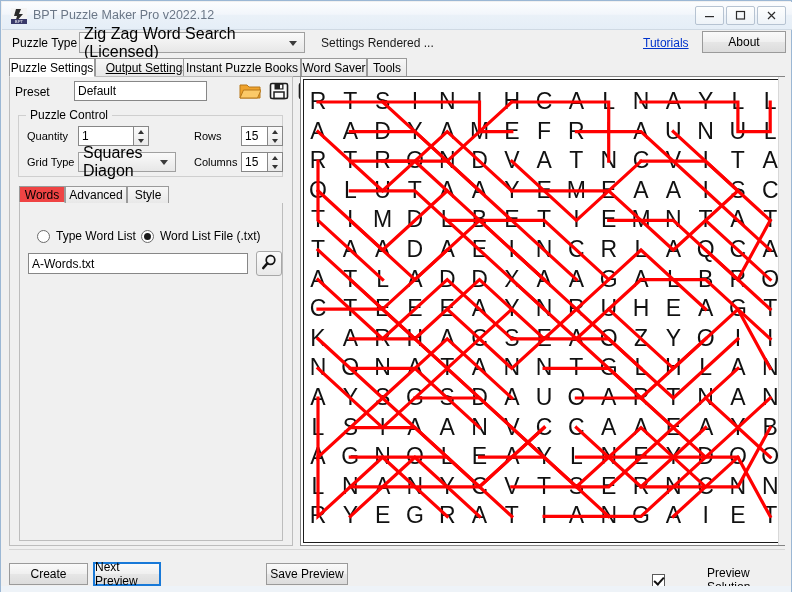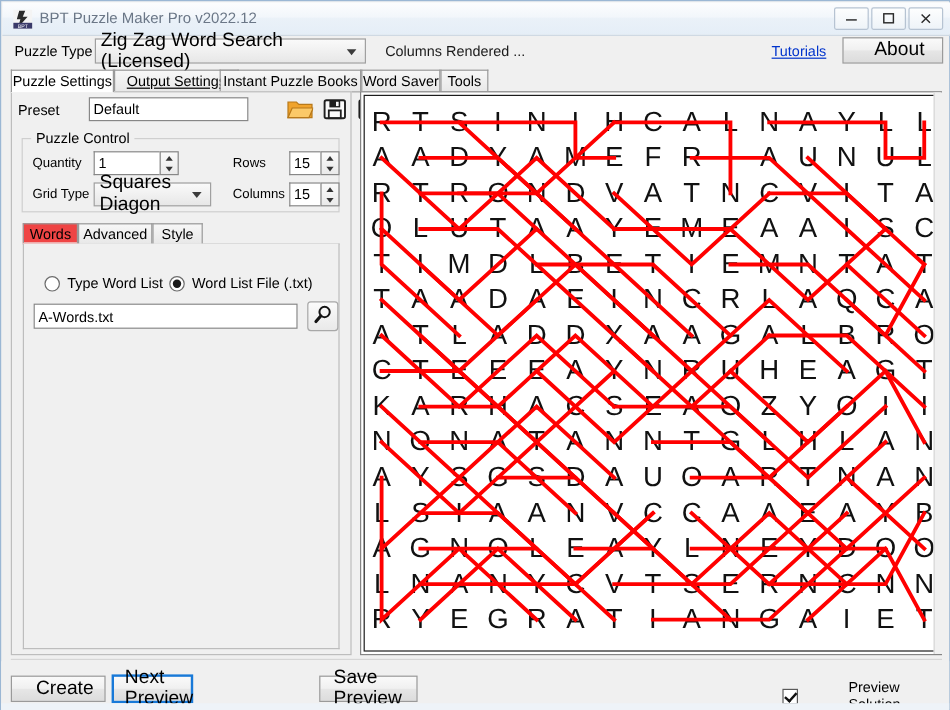--- a/index.html
+++ b/index.html
@@ -64,24 +64,23 @@
   #ptype-combo{left:78px;top:2px;width:226px;height:21px;}
   .preview-status{position:absolute;left:320px;top:6px;color:#1a1a1a;font-size:12px;}
   .tutorials-link{
     position:absolute;left:642px;top:6px;font-size:12px;
     color:#0033cc;text-decoration:underline;cursor:pointer;
   }
   .btn{
     background:linear-gradient(to bottom,#fafafa 0%,#f0f0f0 48%,#e6e6e6 52%,#dcdcdc 100%);
     border:1px solid #9a9a9a;
     box-sizing:border-box;
-    font-size:16px;color:#000;
+    font-size:12px;color:#000;
     display:flex;align-items:center;justify-content:center;
     cursor:default;
-    padding-left:11px;
   }
   #about-btn{position:absolute;left:701px;top:1px;width:84px;height:22px;}
 
   
   .tabstrip{
     position:absolute;left:8px;top:57px;width:776px;height:18px;
     border-bottom:1px solid #9a9a9a;
   }
   .tab{
     position:absolute;top:0;height:18px;
@@ -259,21 +258,21 @@
       </div>
     </div>
   </div>
 
   <div class="ptype-row">
     <span class="lbl ptype-label">Puzzle Type</span>
     <div class="combo" id="ptype-combo">
       <span>Zig Zag Word Search (Licensed)</span>
       <span class="carettri"></span>
     </div>
-    <span class="preview-status">Columns Rendered ...</span>
+    <span class="preview-status">Settings Rendered ...</span>
     <span class="tutorials-link">Tutorials</span>
     <div class="btn" id="about-btn">About</div>
   </div>
 
   <div class="tabstrip">
     <div class="tab active" style="left:0;width:86px;">Puzzle Settings</div>
     <div class="tab" style="left:86px;width:104px;text-decoration:underline;">Output Settings</div>
     <div class="tab" style="left:174px;width:118px;">Instant Puzzle Books</div>
     <div class="tab" style="left:292px;width:66px;">Word Saver</div>
     <div class="tab" style="left:358px;width:40px;">Tools</div>

